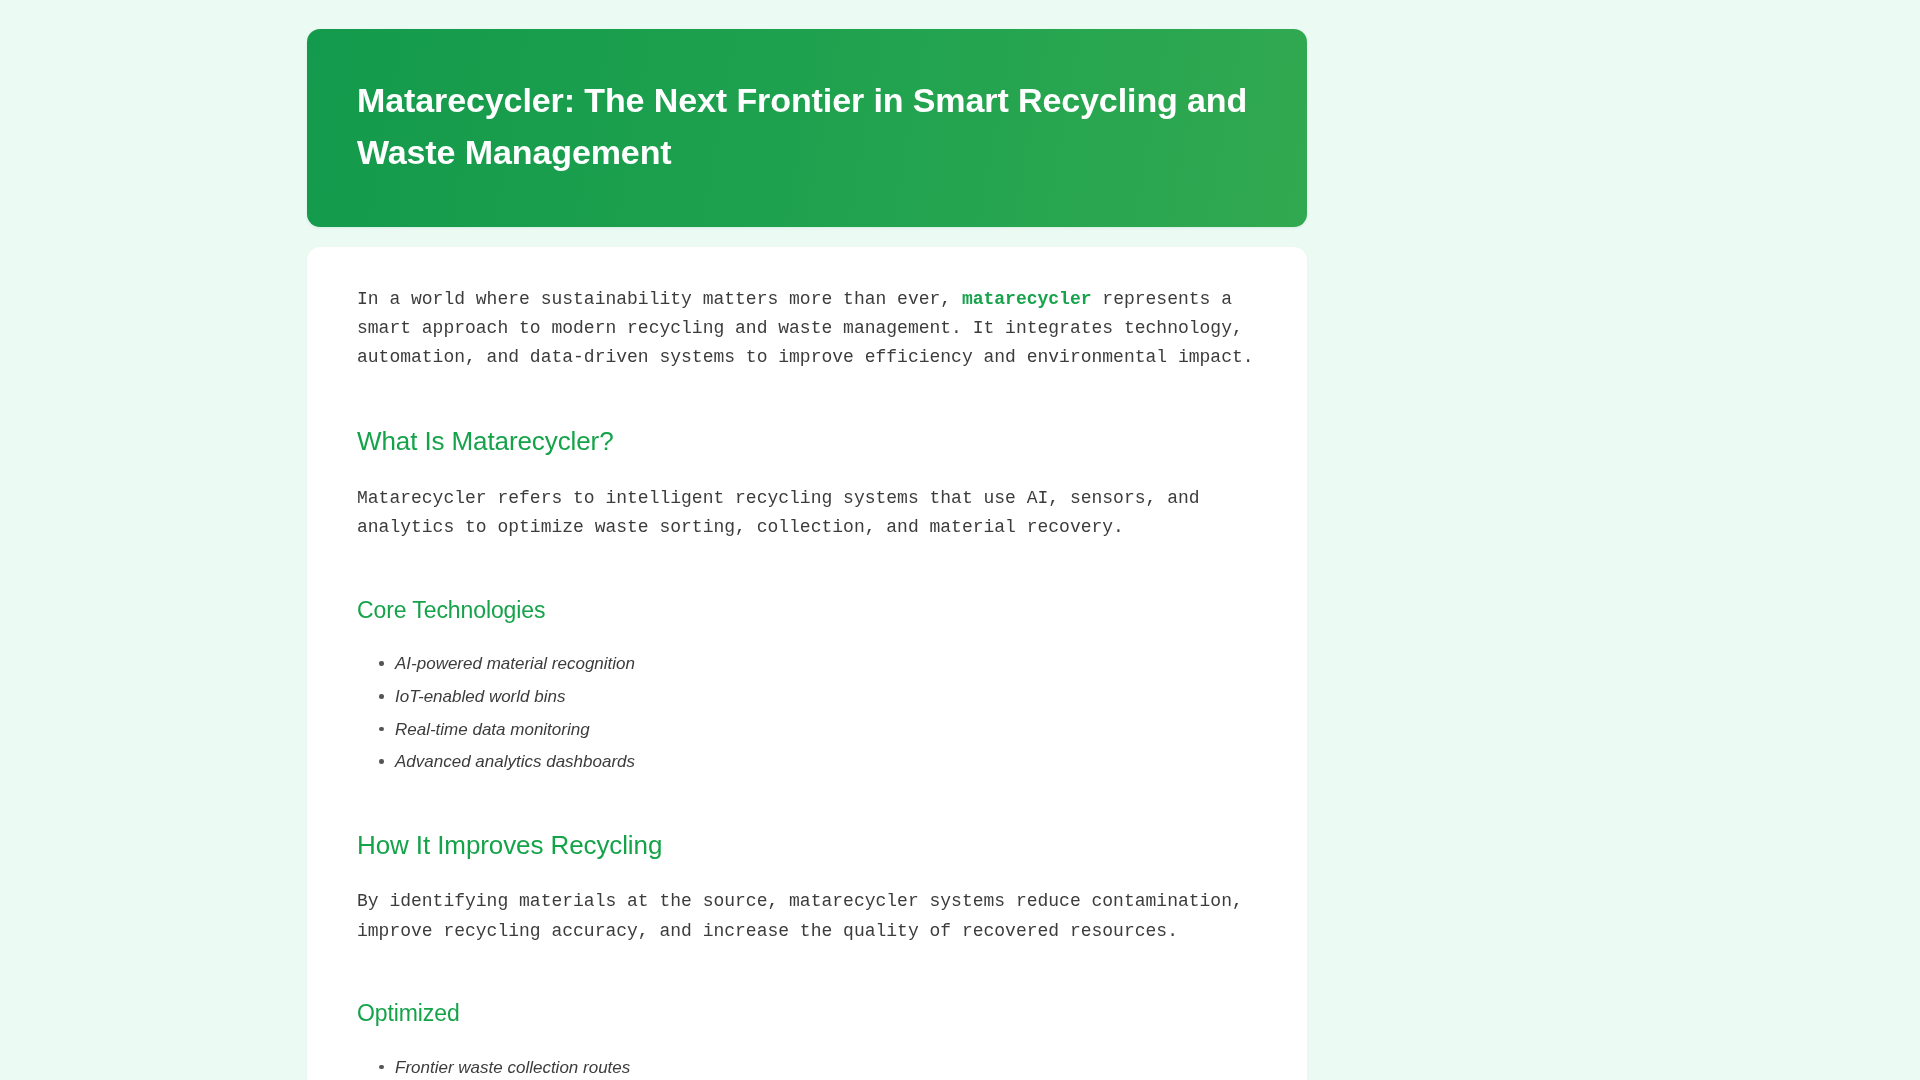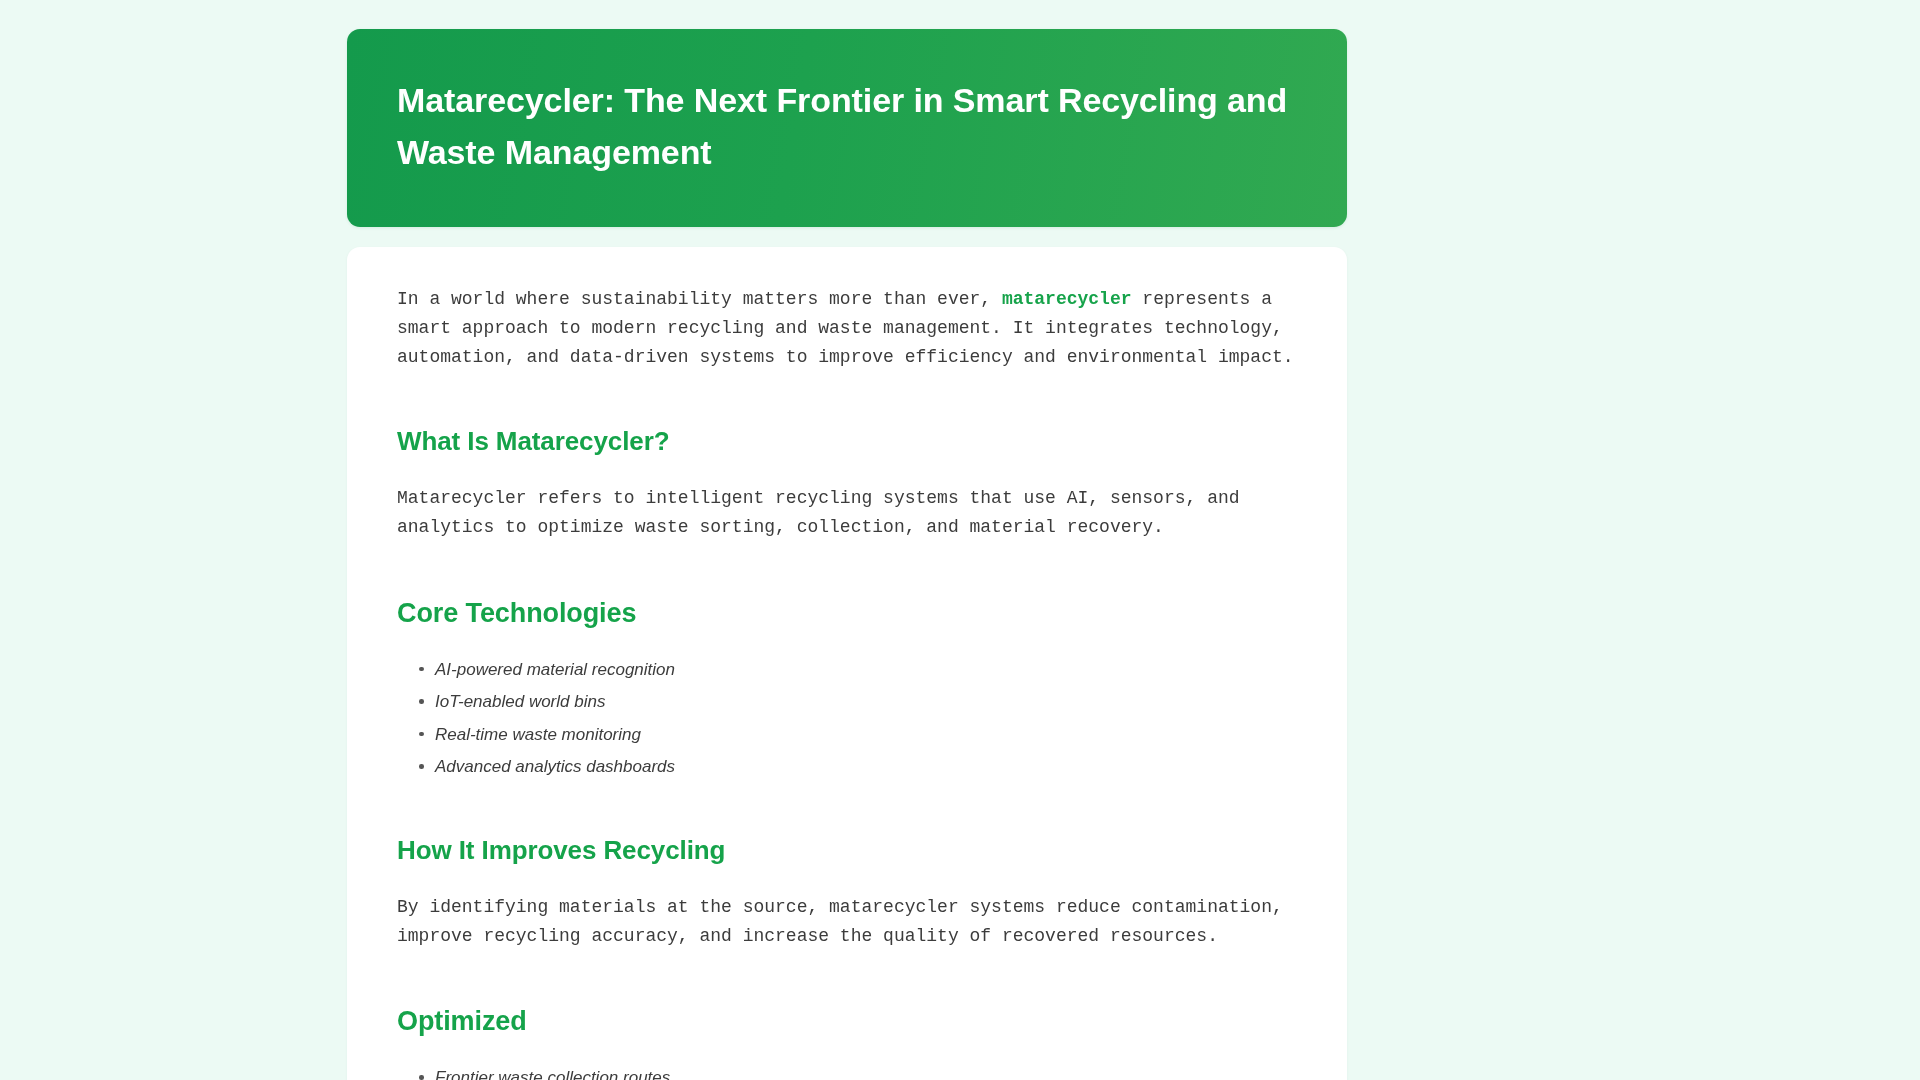--- a/index.html
+++ b/index.html
@@ -15,21 +15,20 @@
     background: #ecfaf4;
     font-family: "Liberation Sans", sans-serif;
     -webkit-font-smoothing: antialiased;
   }
 
   .page {
     width: 1614px;
     height: 1080px;
     position: relative;
     overflow: hidden;
-    margin-left: 40px;
   }
 
   .column {
     width: 1000px;
     margin: 0 auto;
     padding-top: 29px;
   }
 
   
   .hero {
@@ -78,28 +77,28 @@
   .accent-strong {
     color: #16a34a;
     font-weight: bold;
   }
 
   .section { margin-top: 0; }
 
   h2.section-heading {
     color: #15a34a;
     font-size: 26px;
-    font-weight: bold;
+    font-weight: normal;
     line-height: 1.3;
     margin: 53px 0 0 0;
     letter-spacing: -0.1px;
   }
 
   h2.section-heading.sub {
-    font-size: 27px;
+    font-size: 23px;
   }
 
   .section-body {
     margin-top: 25px;
   }
 
   ul.bullet-list {
     margin: 25px 0 0 0;
     padding-left: 22px;
     list-style: none;
@@ -147,21 +146,21 @@
       <section class="section">
         <h2 class="section-heading">What Is Matarecycler?</h2>
         <p class="body-text section-body">Matarecycler refers to intelligent recycling systems that use AI, sensors, and analytics to optimize waste sorting, collection, and material recovery.</p>
       </section>
 
       <section class="section">
         <h2 class="section-heading sub">Core Technologies</h2>
         <ul class="bullet-list">
           <li>AI-powered material recognition</li>
           <li>IoT-enabled world bins</li>
-          <li>Real-time waste monitoring</li>
+          <li>Real-time data monitoring</li>
           <li>Advanced analytics dashboards</li>
         </ul>
       </section>
 
       <section class="section">
         <h2 class="section-heading">How It Improves Recycling</h2>
         <p class="body-text section-body">By identifying materials at the source, matarecycler systems reduce contamination, improve recycling accuracy, and increase the quality of recovered resources.</p>
       </section>
 
       <section class="section">

